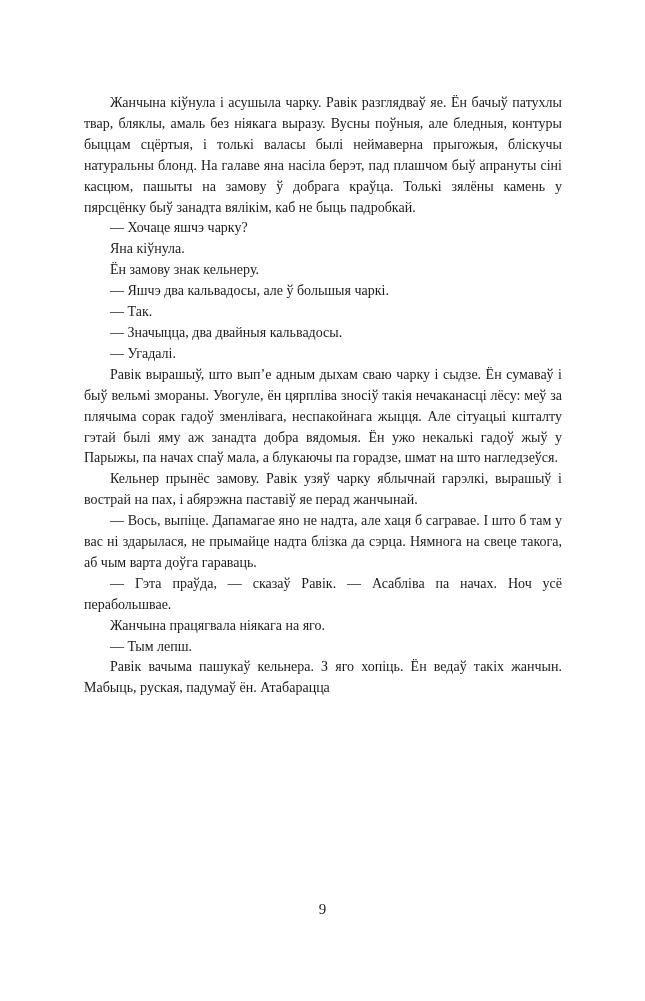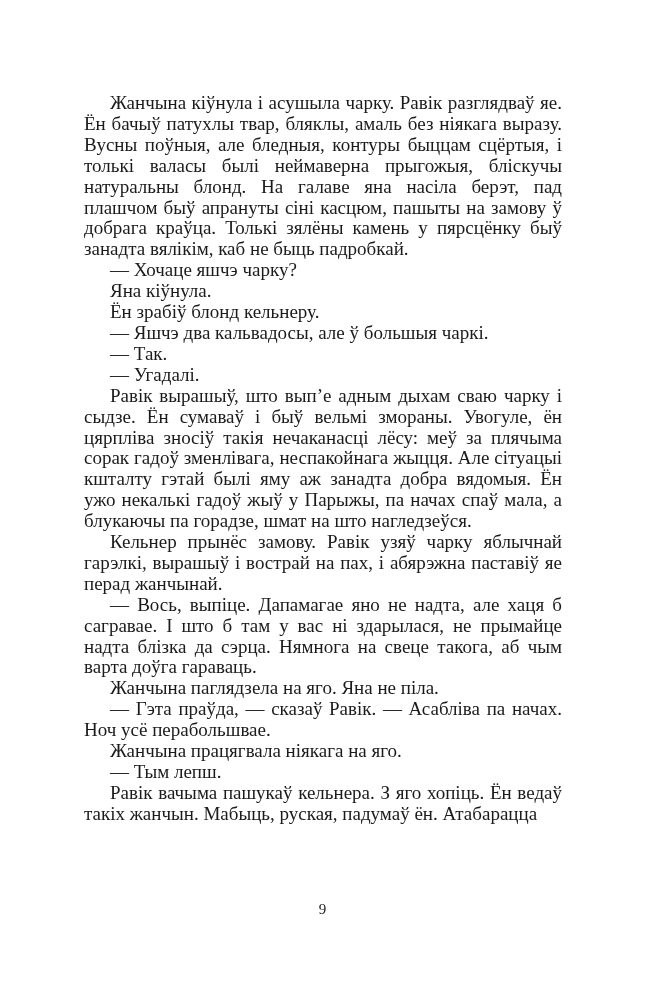--- a/index.html
+++ b/index.html
@@ -14,21 +14,21 @@
       background: #ffffff;
       color: #1b1b1b;
       font-family: "Liberation Serif", "DejaVu Serif", serif;
       overflow: hidden;
     }
     .text-block {
       position: absolute;
       top: 93px;
       left: 84px;
       width: 478px;
-      font-size: 19px;
+      font-size: 14px;
       line-height: 20.9px;
       text-align: justify;
       hyphens: auto;
       -webkit-hyphens: auto;
     }
     .text-block p {
       margin: 0;
       padding: 0;
       text-indent: 26px;
     }
@@ -43,27 +43,27 @@
     }
   </style>
 </head>
 <body>
 
 <div class="page">
   <div class="text-block">
       <p>Жанчына кіўнула і асушыла чарку. Равік разглядваў яе. Ён бачыў патухлы твар, бляклы, амаль без ніякага выразу. Вусны поўныя, але бледныя, контуры быццам сцёртыя, і толькі валасы былі неймаверна прыгожыя, бліскучы натуральны блонд. На галаве яна насіла берэт, пад плашчом быў апрануты сіні касцюм, пашыты на замову ў добрага краўца. Толькі зялёны камень у пярсцёнку быў занадта вялікім, каб не быць падробкай.</p>
       <p>— Хочаце яшчэ чарку?</p>
       <p>Яна кіўнула.</p>
-      <p>Ён зрабіў блонд кельнеру.</p>
+      <p>Ён замову знак кельнеру.</p>
       <p>— Яшчэ два кальвадосы, але ў большыя чаркі.</p>
       <p>— Так.</p>
+      <p>— Значыцца, два двайныя кальвадосы.</p>
       <p>— Угадалі.</p>
       <p>Равік вырашыў, што вып’е адным дыхам сваю чарку і сыдзе. Ён сумаваў і быў вельмі змораны. Увогуле, ён цярпліва зносіў такія нечаканасці лёсу: меў за плячыма сорак гадоў зменлівага, неспакойнага жыцця. Але сітуацыі кшталту гэтай былі яму аж занадта добра вядомыя. Ён ужо некалькі гадоў жыў у Парыжы, па начах спаў мала, а блукаючы па горадзе, шмат на што нагледзеўся.</p>
       <p>Кельнер прынёс замову. Равік узяў чарку яблычнай гарэлкі, вырашыў і вострай на пах, і абярэжна паставіў яе перад жанчынай.</p>
       <p>— Вось, выпіце. Дапамагае яно не надта, але хаця б сагравае. І што б там у вас ні здарылася, не прымайце надта блізка да сэрца. Нямнога на свеце такога, аб чым варта доўга гараваць.</p>
-      <p>Жанчына паглядзела на яго. Яна не піла.</p>
       <p>— Гэта праўда, — сказаў Равік. — Асабліва па начах. Ноч усё перабольшвае.</p>
       <p>Жанчына працягвала ніякага на яго.</p>
       <p>— Тым лепш.</p>
       <p>Равік вачыма пашукаў кельнера. З яго хопіць. Ён ведаў такіх жанчын. Мабыць, руская, падумаў ён. Атабарацца</p>
     </div>
   <div class="page-number">9</div>
 </div>
 
 </body></html>

